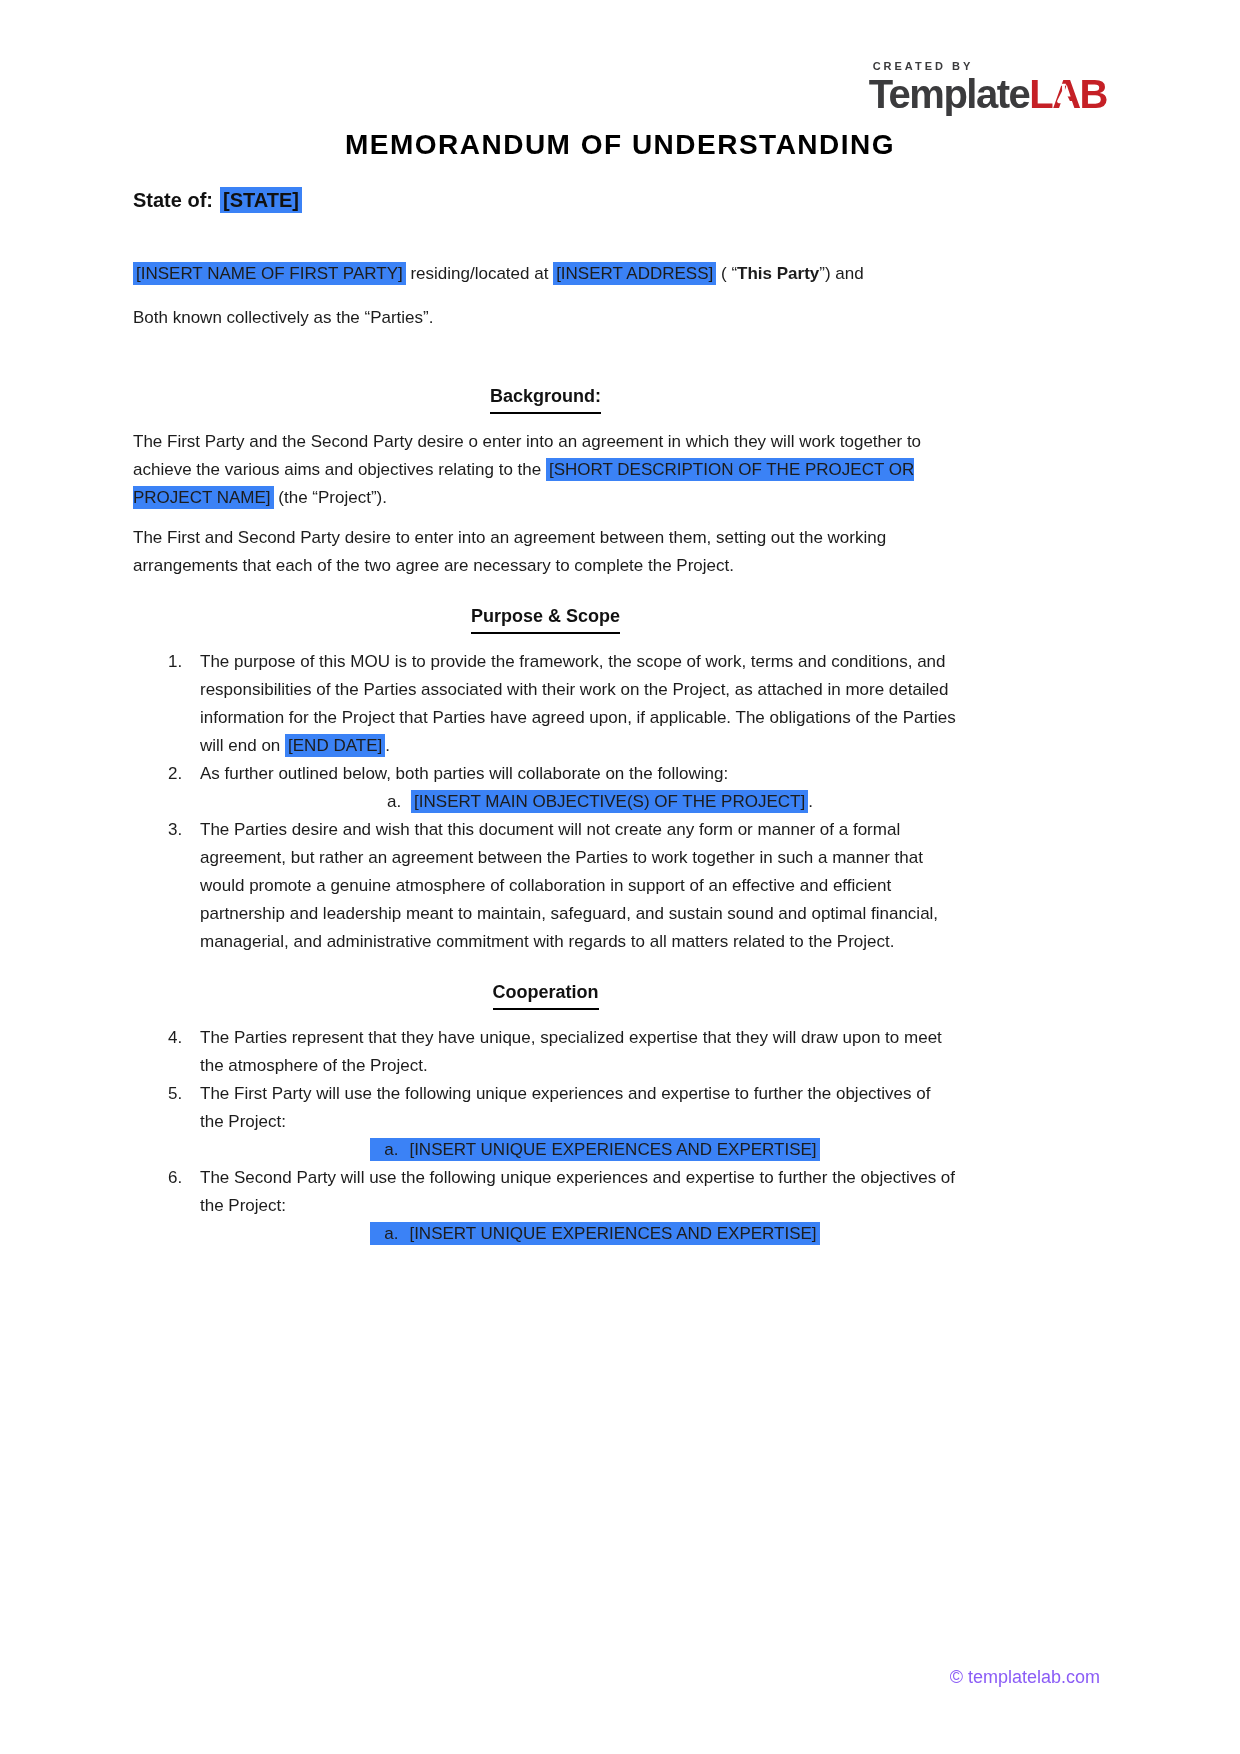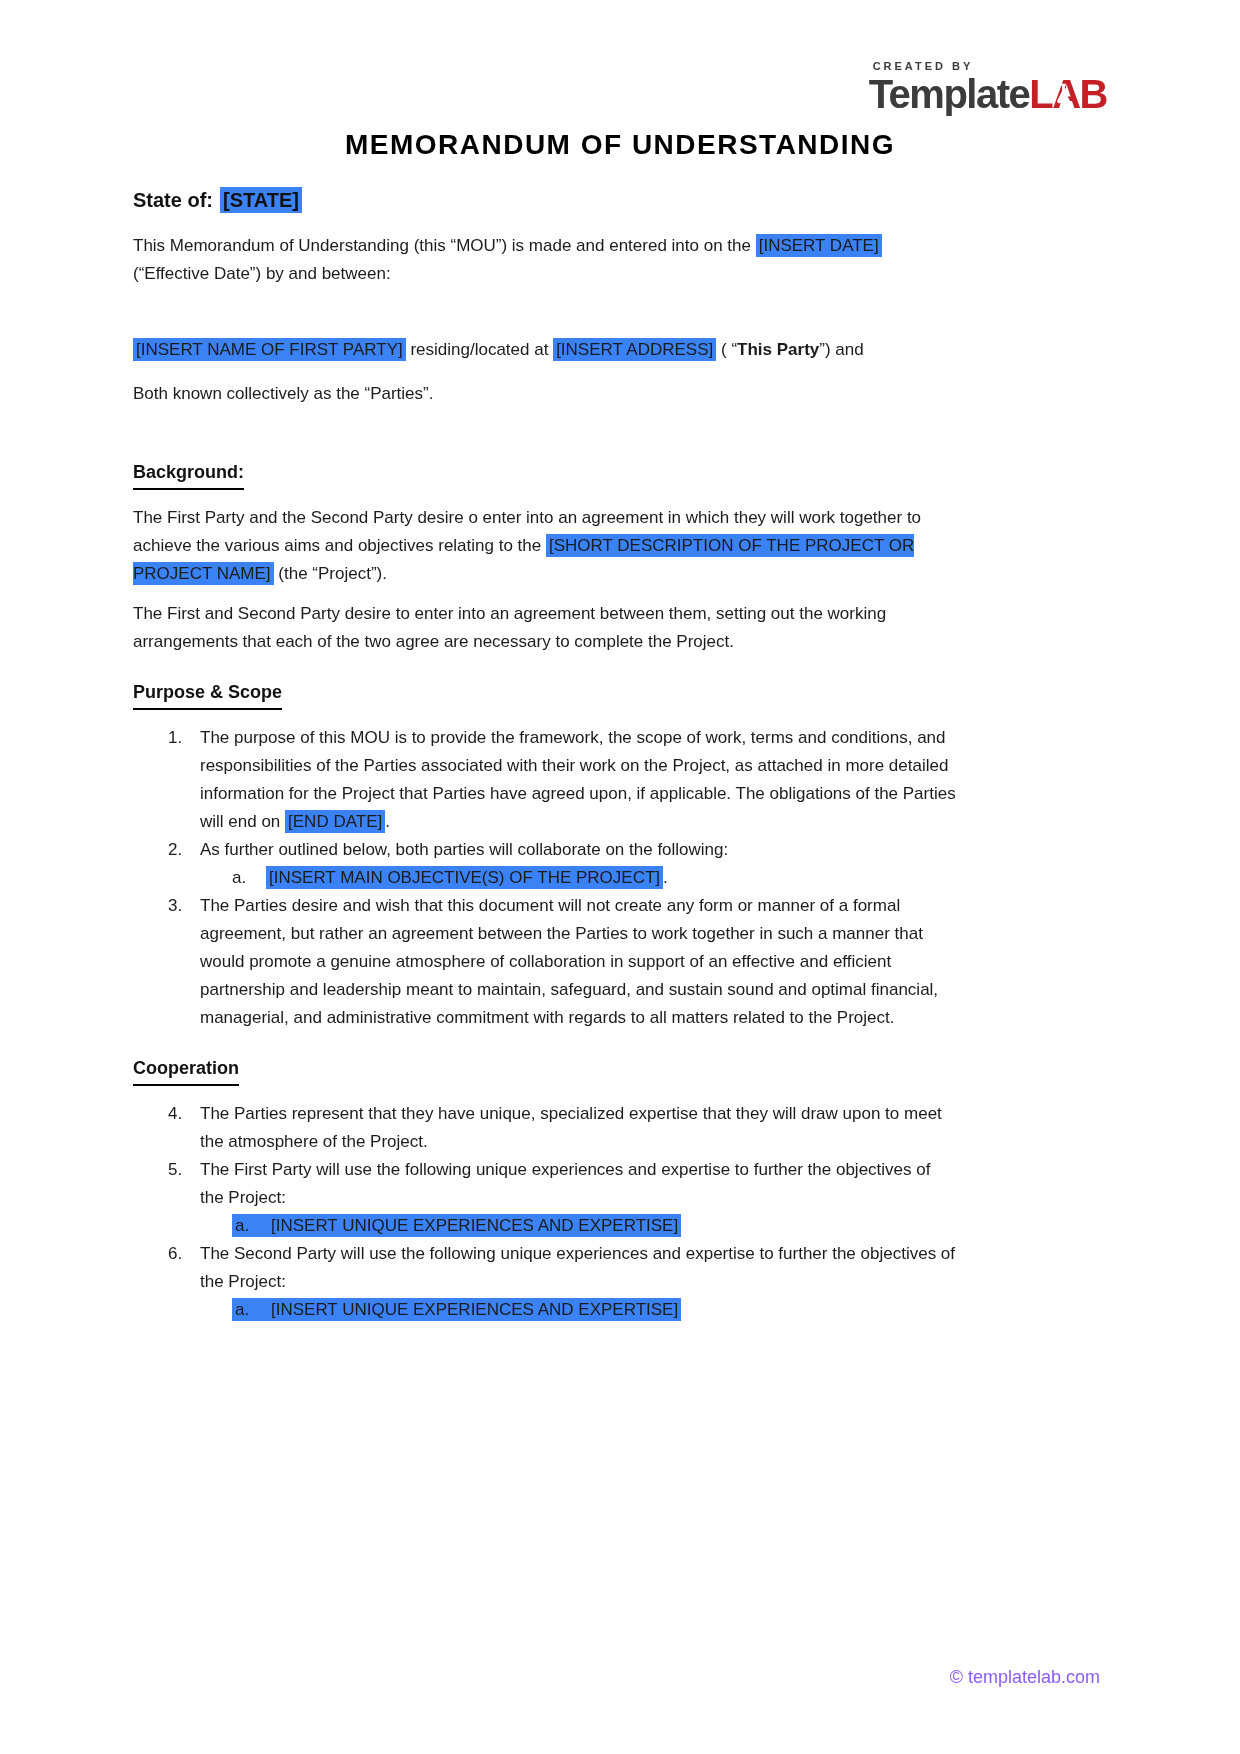--- a/index.html
+++ b/index.html
@@ -32,39 +32,39 @@
   
   .doc-title {
     margin: 14px 0 0 0;
     text-align: center;
     font-size: 28px; font-weight: bold; letter-spacing: 1.5px;
     color: #000;
   }
   .state-line { margin-top: 28px; font-size: 20px; font-weight: bold; color: #111; }
   .state-line .label { margin-right: 7px; }
 
-  .sec-heading { font-size: 18px; font-weight: bold; color: #111; margin: 22px 0 14px 0; }
+  .sec-heading { font-size: 18px; font-weight: bold; color: #111; margin: 22px 0 14px 0; text-align: center; }
   .sec-heading .u { display: inline-block; border-bottom: 2px solid #000; padding-bottom: 2px; }
 
   
   .body-col { width: 825px; font-size: 17px; line-height: 28px; }
   .para { margin: 20px 0 0 0; }
   .para.tight { margin-top: 12px; }
   .parties-group { margin-top: 48px; }
   .party-line { margin: 0 0 16px 0; }
   .collective { margin: 0; }
   .gap-before-bg { margin-top: 50px; }
 
   mark.hl { background: #3b82f6; color: inherit; padding: 2px 3px; }
 
   
   .num-item { display: flex; margin: 0; }
   .num-marker { flex: 0 0 32px; margin-left: 35px; }
   .num-body { flex: 1; }
-  .sub-item { margin-left: 99px; }
+  .sub-item { margin-left: 99px; text-align: center; }
   .sub-marker { display: inline-block; width: 34px; }
   .sub-hl { padding: 2px 8px 2px 3px; }
   .sub-hl .sub-marker { width: 36px; }
 
   
   .footer {
     position: absolute;
     right: 140px; bottom: 66px;
     font-size: 18px; color: #8b5cf6;
   }
@@ -83,21 +83,20 @@
             </svg></span></div>
     </div>
   </div>
 
   <h1 class="doc-title">MEMORANDUM OF UNDERSTANDING</h1>
 
   <div class="state-line"><span class="label">State of:</span><mark class="hl">[STATE]</mark></div>
 
   <div class="body-col">
 
-    <p class="para"><span>This Memorandum of Understanding (this “MOU”) is made and entered into on the </span><mark class="hl">[INSERT DATE]</mark><span> (“Effective Date”) by and between:</span></p>
 
     <div class="parties-group">
       <p class="party-line"><mark class="hl">[INSERT NAME OF FIRST PARTY]</mark><span> residing/located at </span><mark class="hl">[INSERT ADDRESS]</mark><span> ( “</span><b>This Party</b><span>”) and</span></p>
       <p class="party-line collective">Both known collectively as the “Parties”.</p>
     </div>
 
     <div class="sec-heading gap-before-bg"><span class="u">Background:</span></div>
     <p class="para tight"><span>The First Party and the Second Party desire o enter into an agreement in which they will work together to achieve the various aims and objectives relating to the </span><mark class="hl">[SHORT DESCRIPTION OF THE PROJECT OR PROJECT NAME]</mark><span> (the “Project”).</span></p>
     <p class="para tight">The First and Second Party desire to enter into an agreement between them, setting out the working arrangements that each of the two agree are necessary to complete the Project.</p>
 

